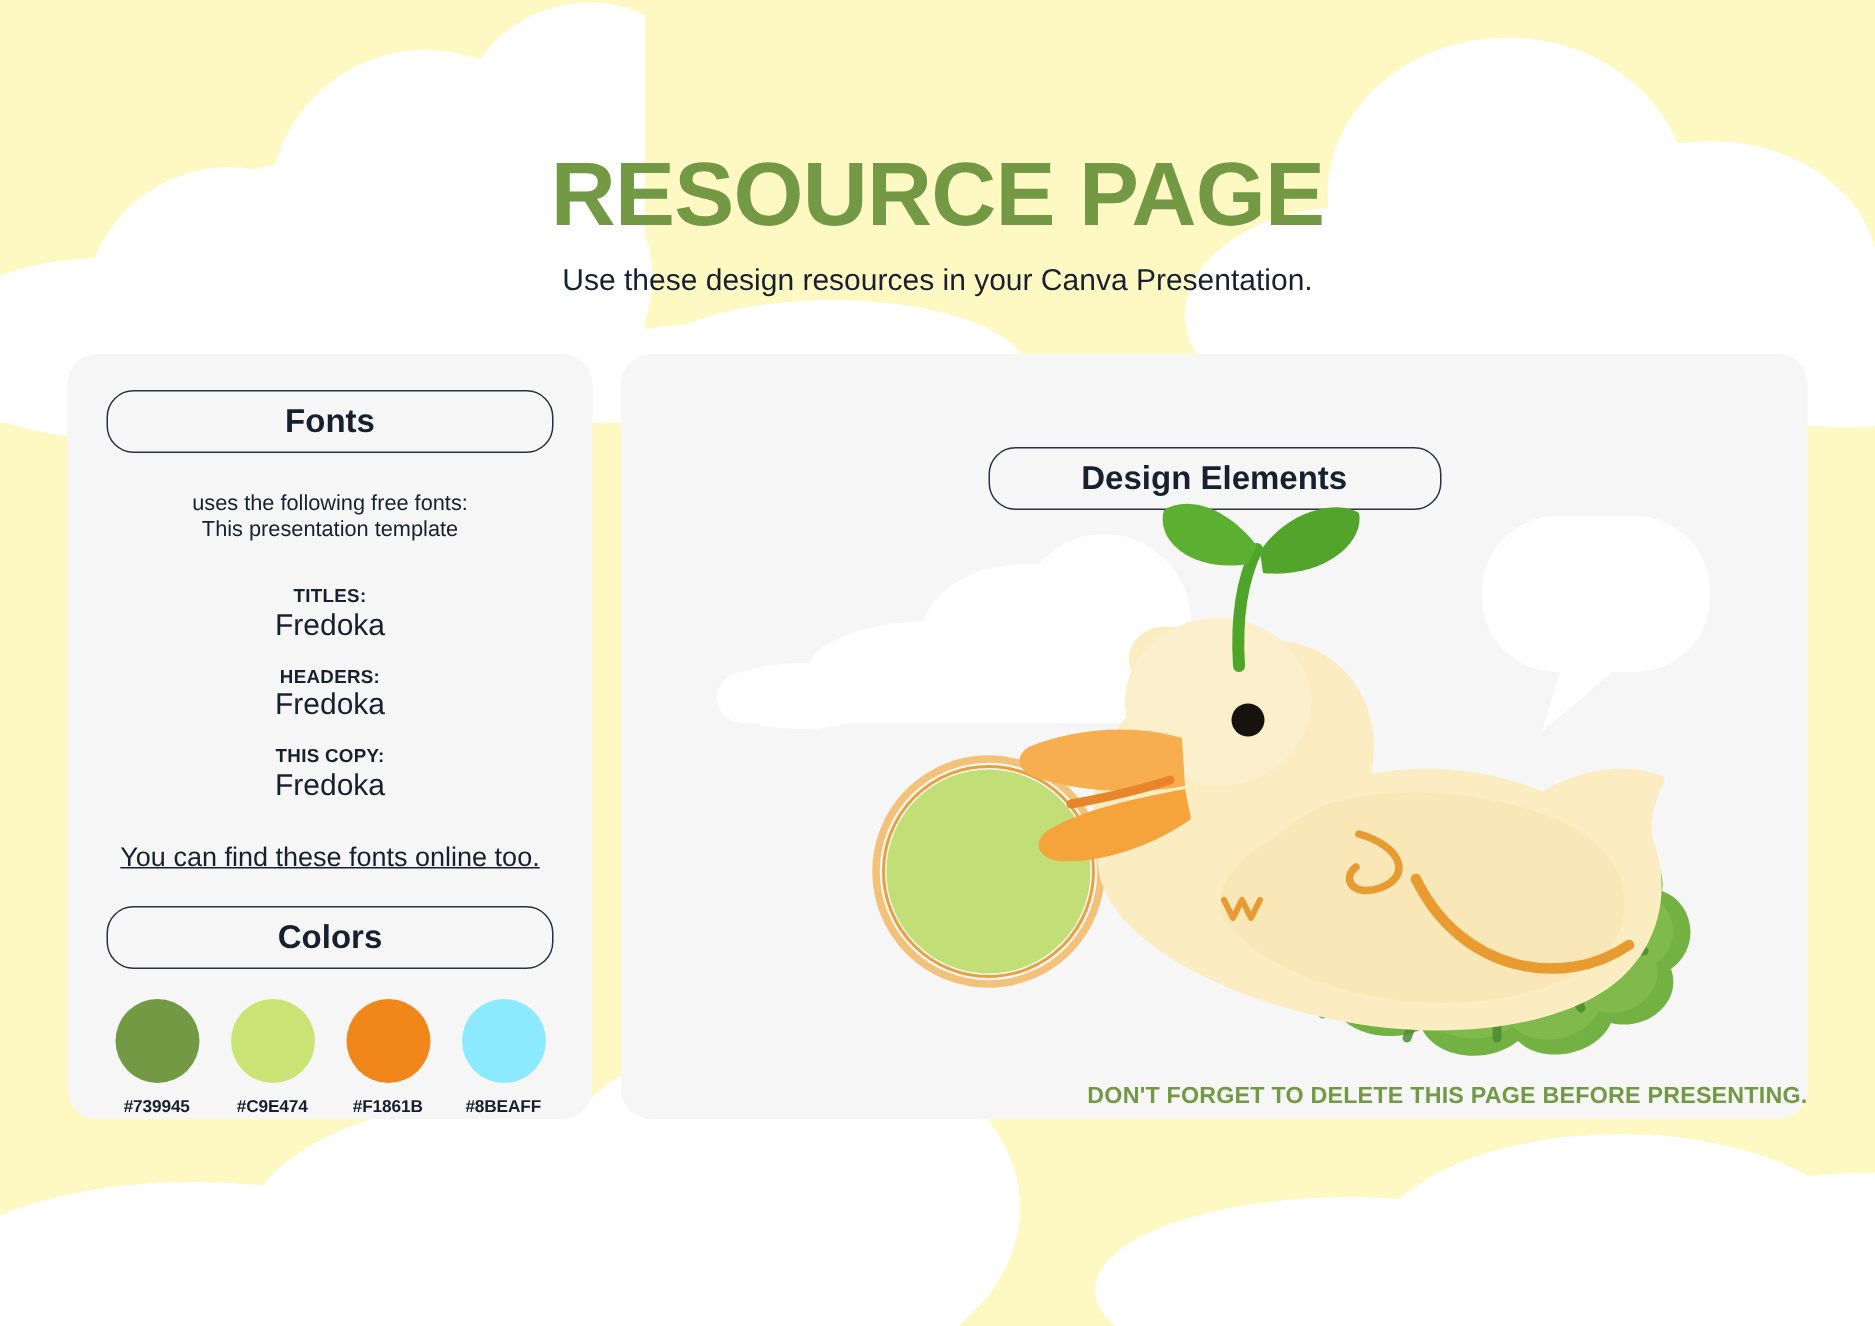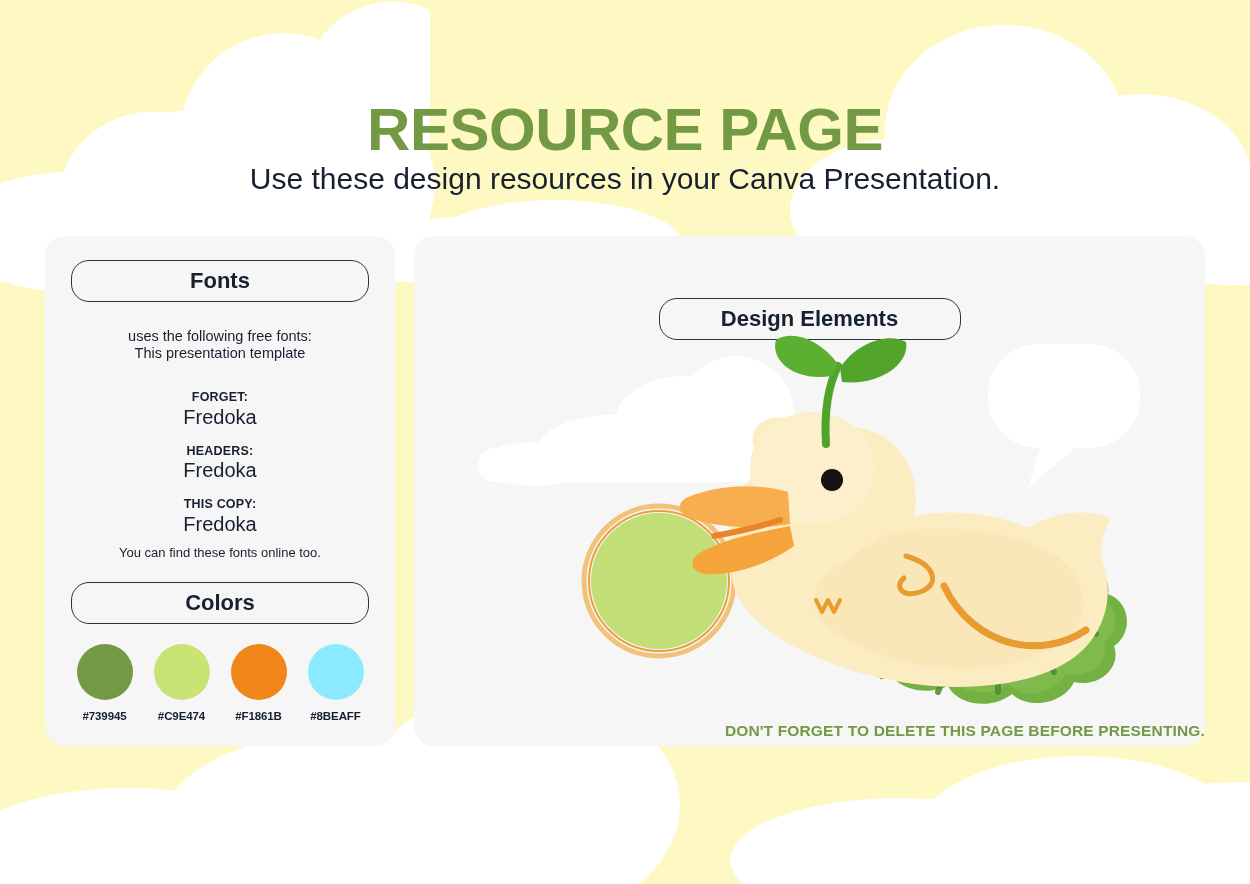--- a/index.html
+++ b/index.html
@@ -44,22 +44,22 @@
     z-index: 4;
   }
   .page-title {
     font-size: 60px;
     font-weight: 700;
     letter-spacing: -0.5px;
     color: #739945;
     line-height: 1.05;
   }
   .page-subtitle {
-    margin-top: 0;
-    font-size: 30px;
+    margin-top: 14px;
+    font-size: 20px;
     font-weight: 400;
     color: #16202e;
     line-height: 1.2;
   }
 
   
   .panels {
     position: absolute;
     top: 236px;
     left: 45px;
@@ -111,24 +111,25 @@
     color: #16202e;
     line-height: 1.1;
   }
   .font-name {
     font-size: 20px;
     font-weight: 400;
     color: #16202e;
     line-height: 1.25;
   }
   .fonts-outro {
-    margin-top: 8px;
+    margin-top: 24px;
     text-align: center;
-    font-size: 13px;
-    color: #16202e;
+    font-size: 18px;
+    color: #16202e;
+    text-decoration: underline;
   }
 
   
   .colors-pill { margin-top: 22px; }
   .swatches {
     margin-top: 20px;
     display: flex;
     justify-content: space-between;
     padding: 0 2px;
   }
@@ -241,21 +242,21 @@
         <span>Fonts</span>
       </div>
 
       <div class="fonts-intro">
         <div>uses the following free fonts:</div>
         <div>This presentation template</div>
       </div>
 
       <div class="font-list">
         <div class="font-row">
-          <div class="font-role">FORGET:</div>
+          <div class="font-role">TITLES:</div>
           <div class="font-name">Fredoka</div>
         </div>
         <div class="font-row">
           <div class="font-role">HEADERS:</div>
           <div class="font-name">Fredoka</div>
         </div>
         <div class="font-row">
           <div class="font-role">THIS COPY:</div>
           <div class="font-name">Fredoka</div>
         </div>

